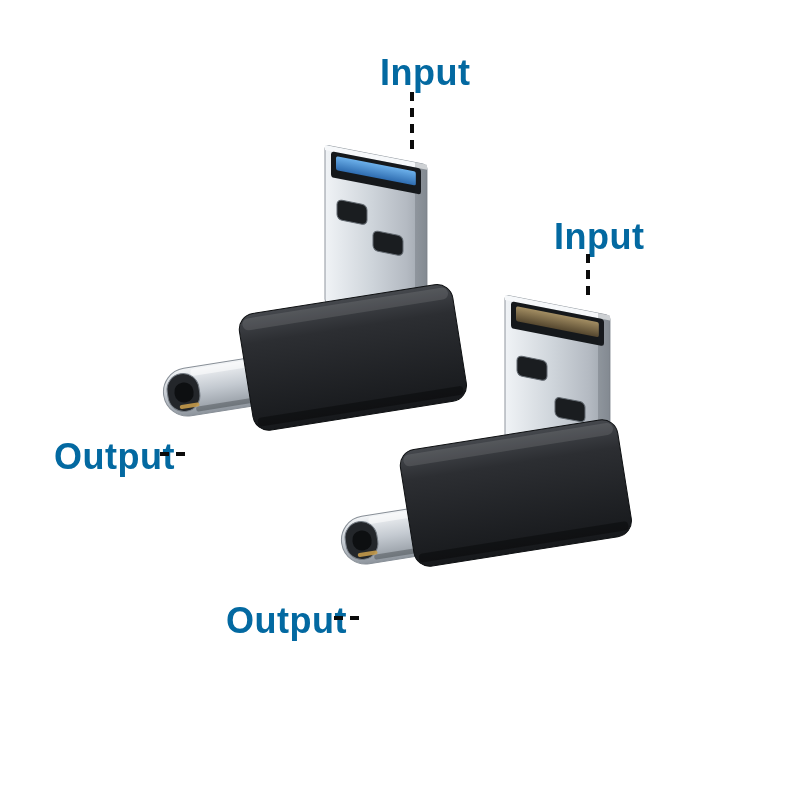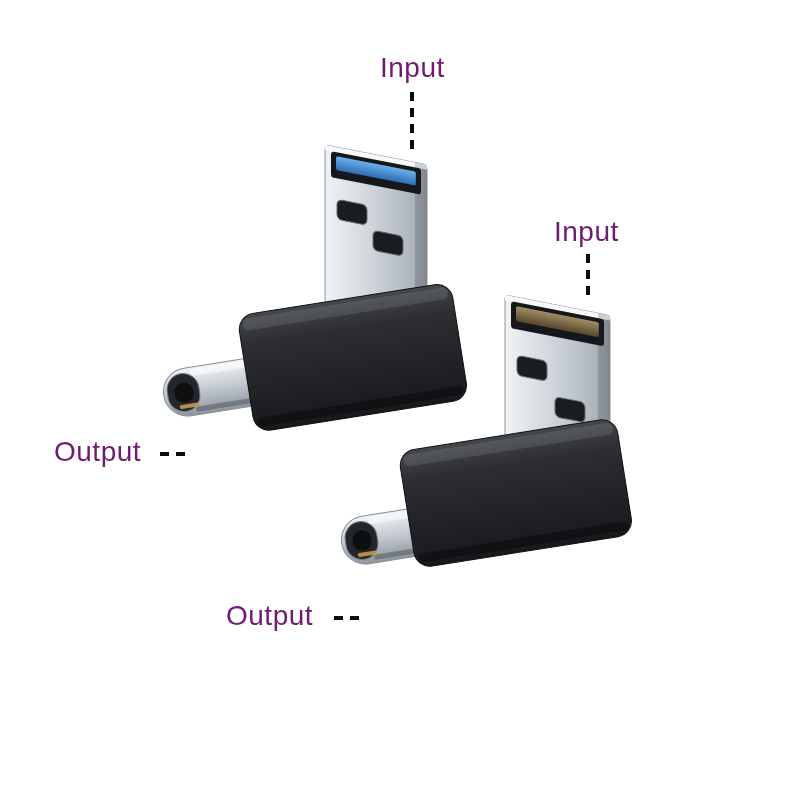--- a/index.html
+++ b/index.html
@@ -2,21 +2,21 @@
 <html><head>
 <meta charset="utf-8">
 <style>
   html,body{margin:0;padding:0;background:#ffffff;}
   .canvas{
     position:relative;width:800px;height:800px;background:#ffffff;
     font-family:"Liberation Sans",sans-serif;overflow:hidden;
   }
   .scene-svg{position:absolute;left:0;top:0;}
   .label{
-    position:absolute;font-weight:400;font-size:28px;color:#701a75;
+    position:absolute;font-weight:700;font-size:36px;color:#0369a1;
     letter-spacing:0.5px;white-space:nowrap;
   }
   .dash-v{
     position:absolute;width:4px;
     background:repeating-linear-gradient(to bottom,#0b0b0b 0 9px,transparent 9px 16px);
   }
   .dash-h{
     position:absolute;height:4px;
     background:repeating-linear-gradient(to right,#0b0b0b 0 9px,transparent 9px 16px);
   }

